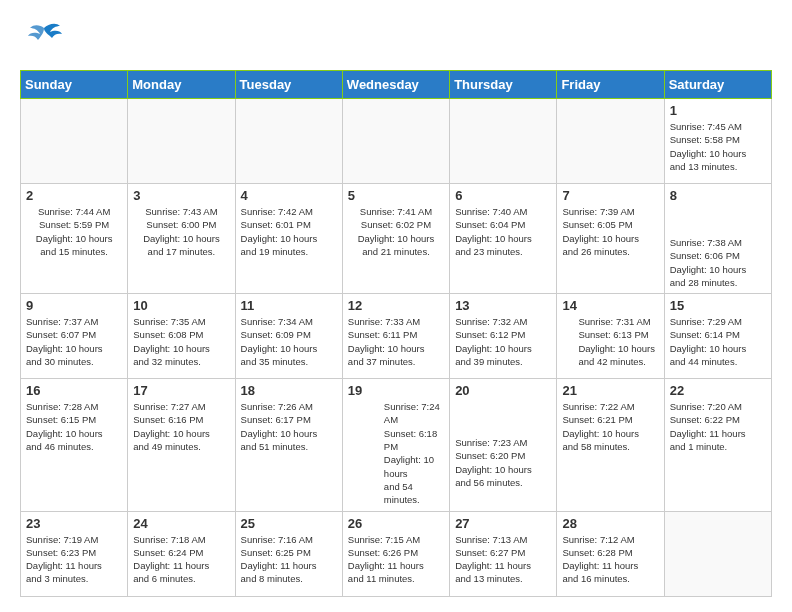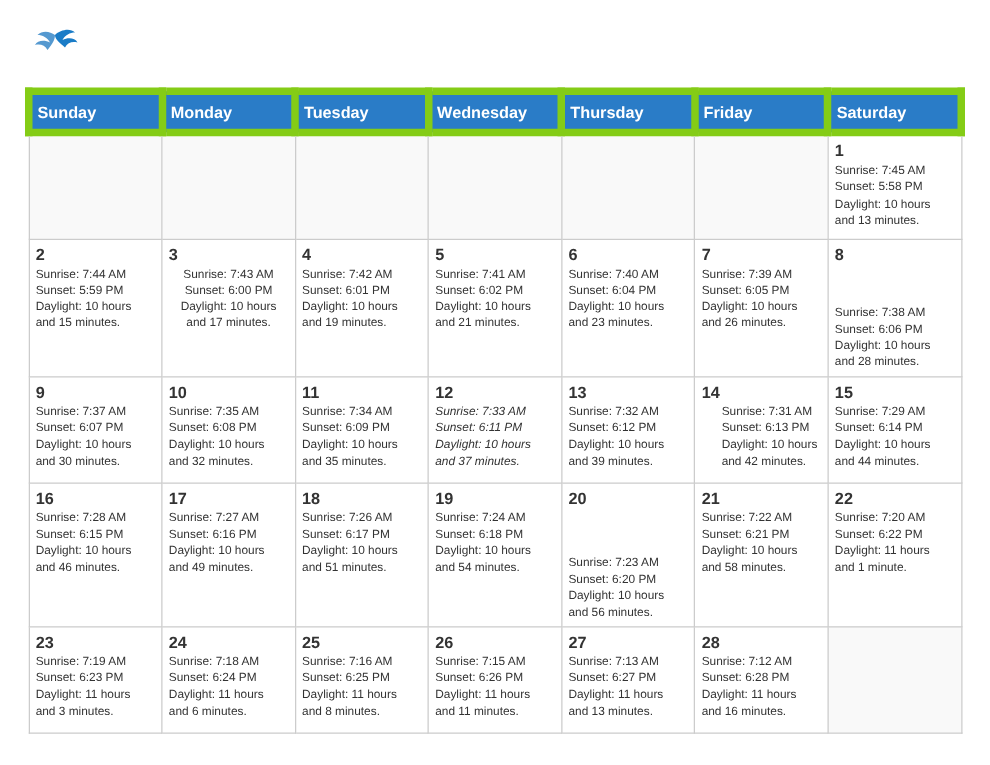--- a/index.html
+++ b/index.html
@@ -33,21 +33,21 @@
       border-collapse: collapse;
       table-layout: fixed;
     }
     .calendar th {
       background-color: #2a7cc7;
       color: #fff;
       font-size: 13px;
       font-weight: bold;
       padding: 6px 4px;
       text-align: left;
-      border: 6px solid #84cc16;
+      border: 1px solid #84cc16;
     }
     .calendar td {
       border: 1px solid #ccc;
       vertical-align: top;
       padding: 4px 5px;
       font-size: 10px;
       color: #333;
       height: 85px;
       background: #fff;
     }
@@ -136,42 +136,42 @@
           <span class="day-number">1</span>
           <div class="day-info" style="white-space: pre-line;">Sunrise: 7:45 AM
 Sunset: 5:58 PM
 Daylight: 10 hours
 and 13 minutes.</div>
         </td>
       </tr>
       <tr>
         <td>
           <span class="day-number">2</span>
-          <div class="day-info" style="white-space: pre-line;">Sunrise: 7:44 AM
+          <div class="day-info" style="white-space: pre-line; text-align: center;">Sunrise: 7:44 AM
 Sunset: 5:59 PM
 Daylight: 10 hours
 and 15 minutes.</div>
         </td>
         <td>
           <span class="day-number">3</span>
           <div class="day-info" style="white-space: pre-line; text-align: center;">Sunrise: 7:43 AM
 Sunset: 6:00 PM
 Daylight: 10 hours
 and 17 minutes.</div>
         </td>
         <td>
           <span class="day-number">4</span>
           <div class="day-info" style="white-space: pre-line;">Sunrise: 7:42 AM
 Sunset: 6:01 PM
 Daylight: 10 hours
 and 19 minutes.</div>
         </td>
         <td>
           <span class="day-number">5</span>
-          <div class="day-info" style="white-space: pre-line;">Sunrise: 7:41 AM
+          <div class="day-info" style="white-space: pre-line; text-align: center;">Sunrise: 7:41 AM
 Sunset: 6:02 PM
 Daylight: 10 hours
 and 21 minutes.</div>
         </td>
         <td>
           <span class="day-number">6</span>
           <div class="day-info" style="white-space: pre-line;">Sunrise: 7:40 AM
 Sunset: 6:04 PM
 Daylight: 10 hours
 and 23 minutes.</div>
@@ -208,21 +208,21 @@
         </td>
         <td>
           <span class="day-number">11</span>
           <div class="day-info" style="white-space: pre-line;">Sunrise: 7:34 AM
 Sunset: 6:09 PM
 Daylight: 10 hours
 and 35 minutes.</div>
         </td>
         <td>
           <span class="day-number">12</span>
-          <div class="day-info" style="white-space: pre-line; font-style: italic;">Sunrise: 7:33 AM
+          <div class="day-info" style="white-space: pre-line;">Sunrise: 7:33 AM
 Sunset: 6:11 PM
 Daylight: 10 hours
 and 37 minutes.</div>
         </td>
         <td>
           <span class="day-number">13</span>
           <div class="day-info" style="white-space: pre-line;">Sunrise: 7:32 AM
 Sunset: 6:12 PM
 Daylight: 10 hours
 and 39 minutes.</div>
@@ -259,21 +259,21 @@
         </td>
         <td>
           <span class="day-number">18</span>
           <div class="day-info" style="white-space: pre-line;">Sunrise: 7:26 AM
 Sunset: 6:17 PM
 Daylight: 10 hours
 and 51 minutes.</div>
         </td>
         <td>
           <span class="day-number">19</span>
-          <div class="day-info" style="white-space: pre-line;">Sunrise: 7:24 AM
+          <div class="day-info" style="white-space: pre-line; margin-left: 36px;">Sunrise: 7:24 AM
 Sunset: 6:18 PM
 Daylight: 10 hours
 and 54 minutes.</div>
         </td>
         <td>
           <span class="day-number">20</span>
           <div class="day-info" style="white-space: pre-line; margin-top: 38px;">Sunrise: 7:23 AM
 Sunset: 6:20 PM
 Daylight: 10 hours
 and 56 minutes.</div>

